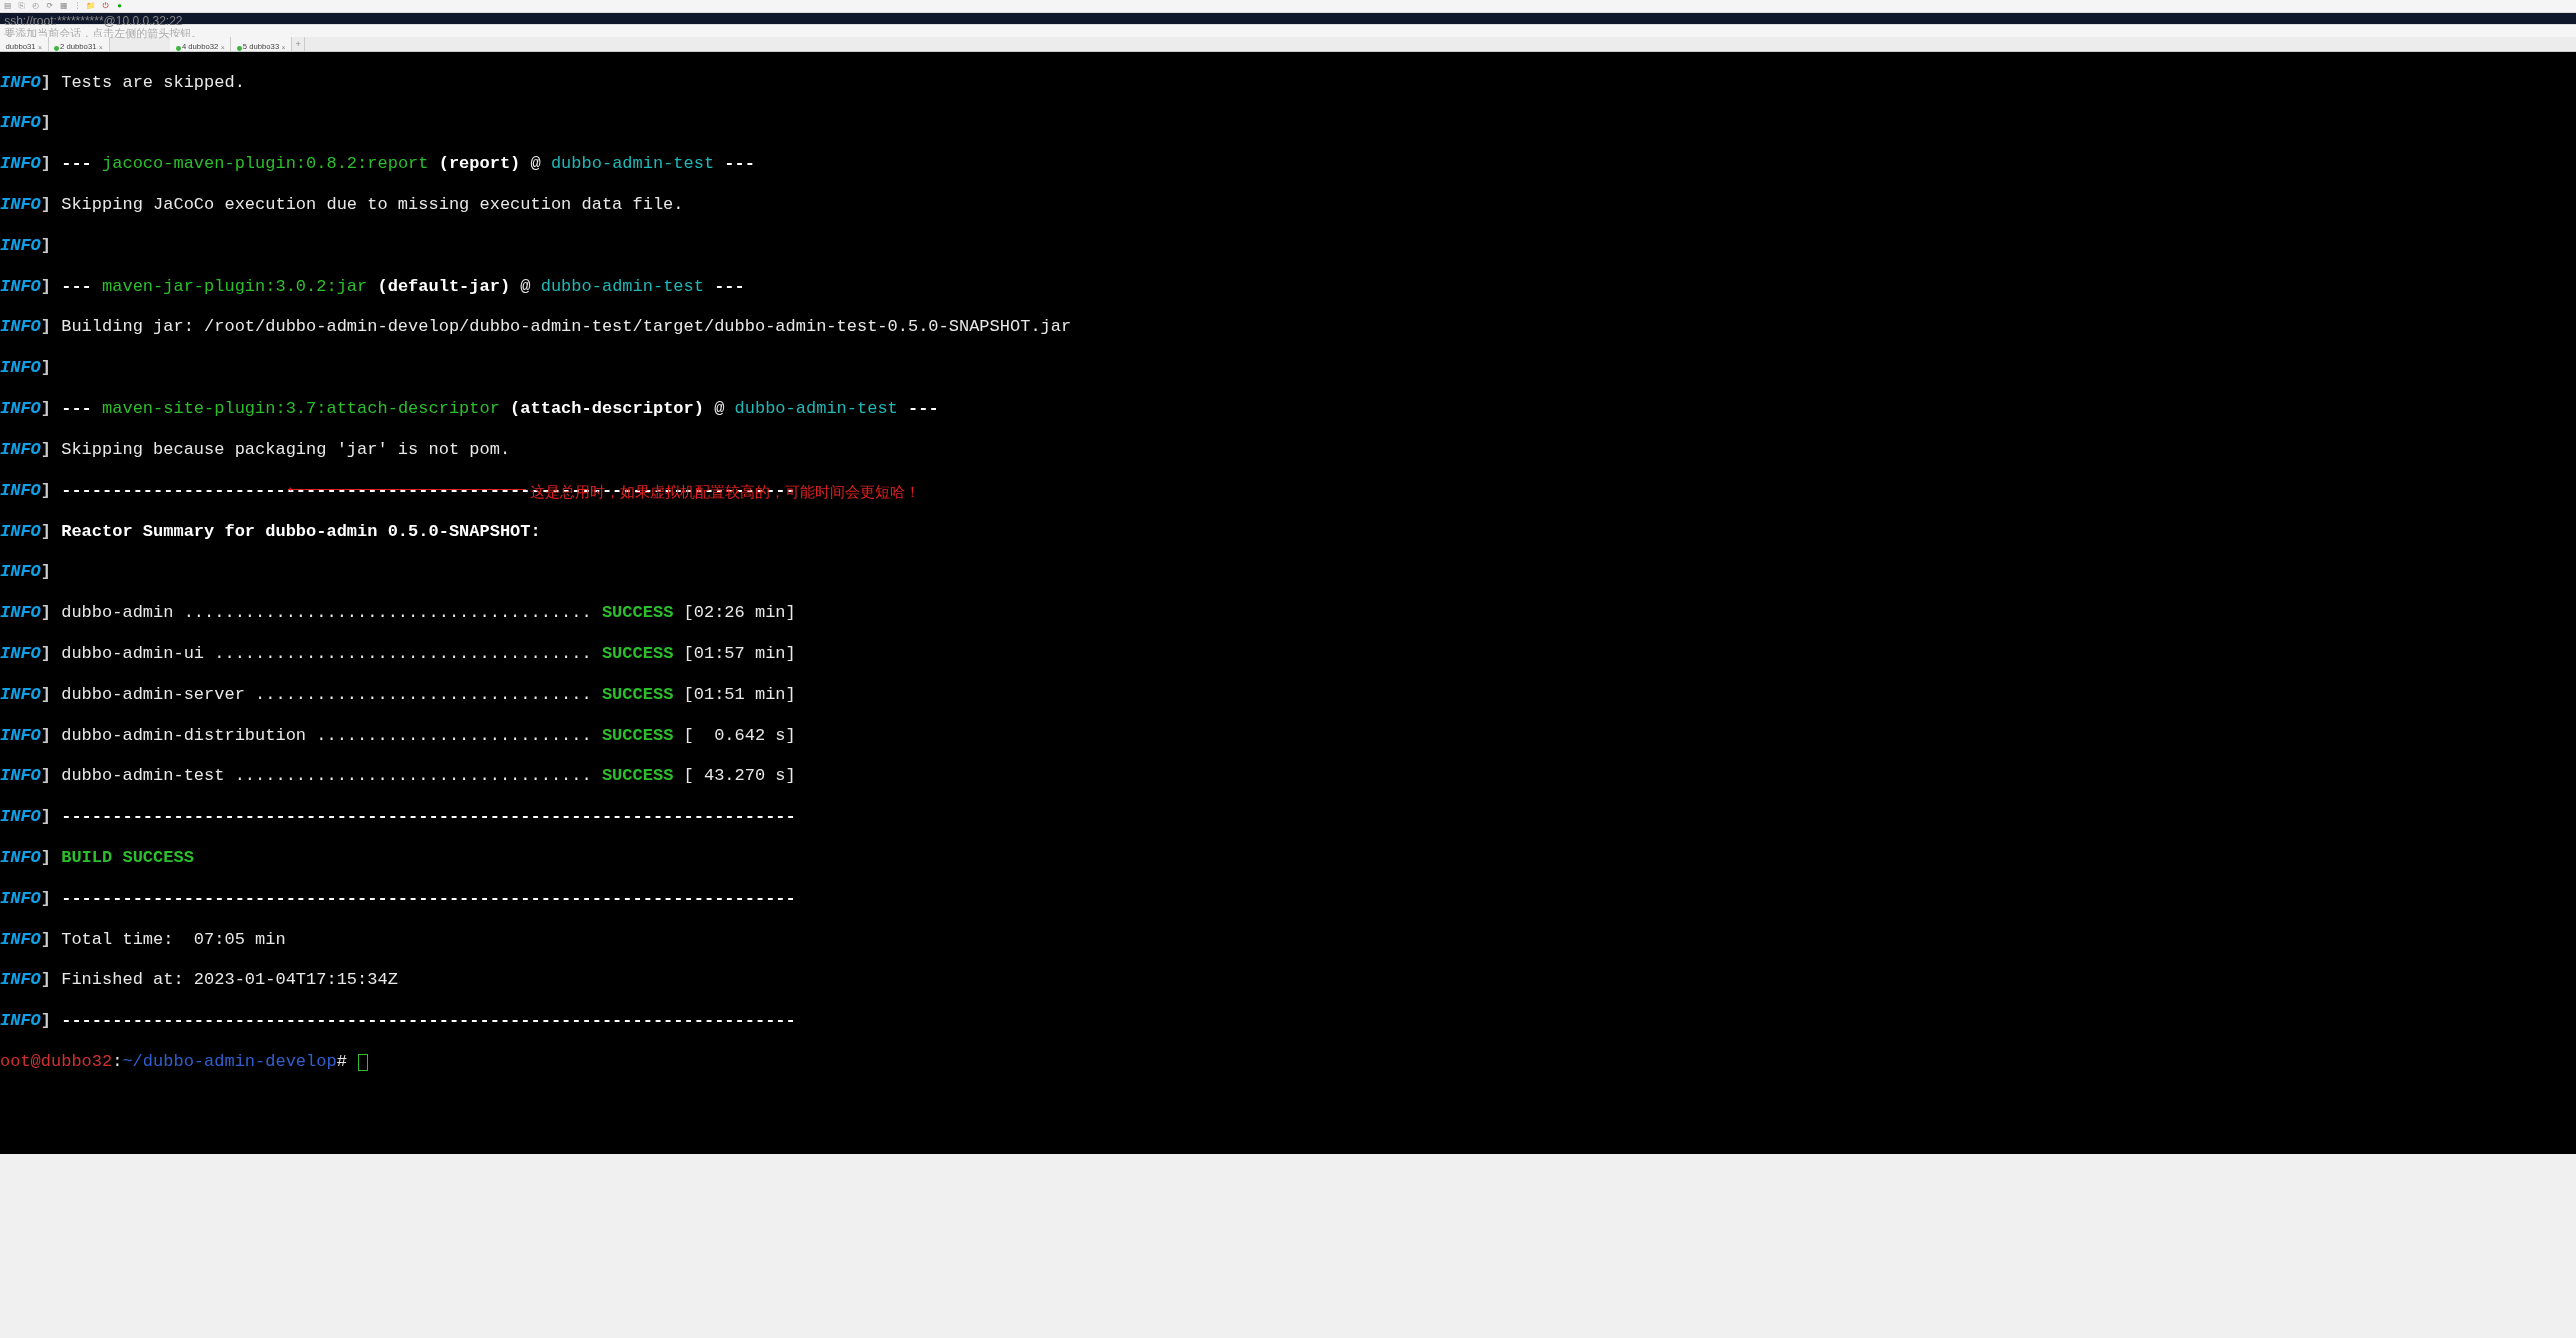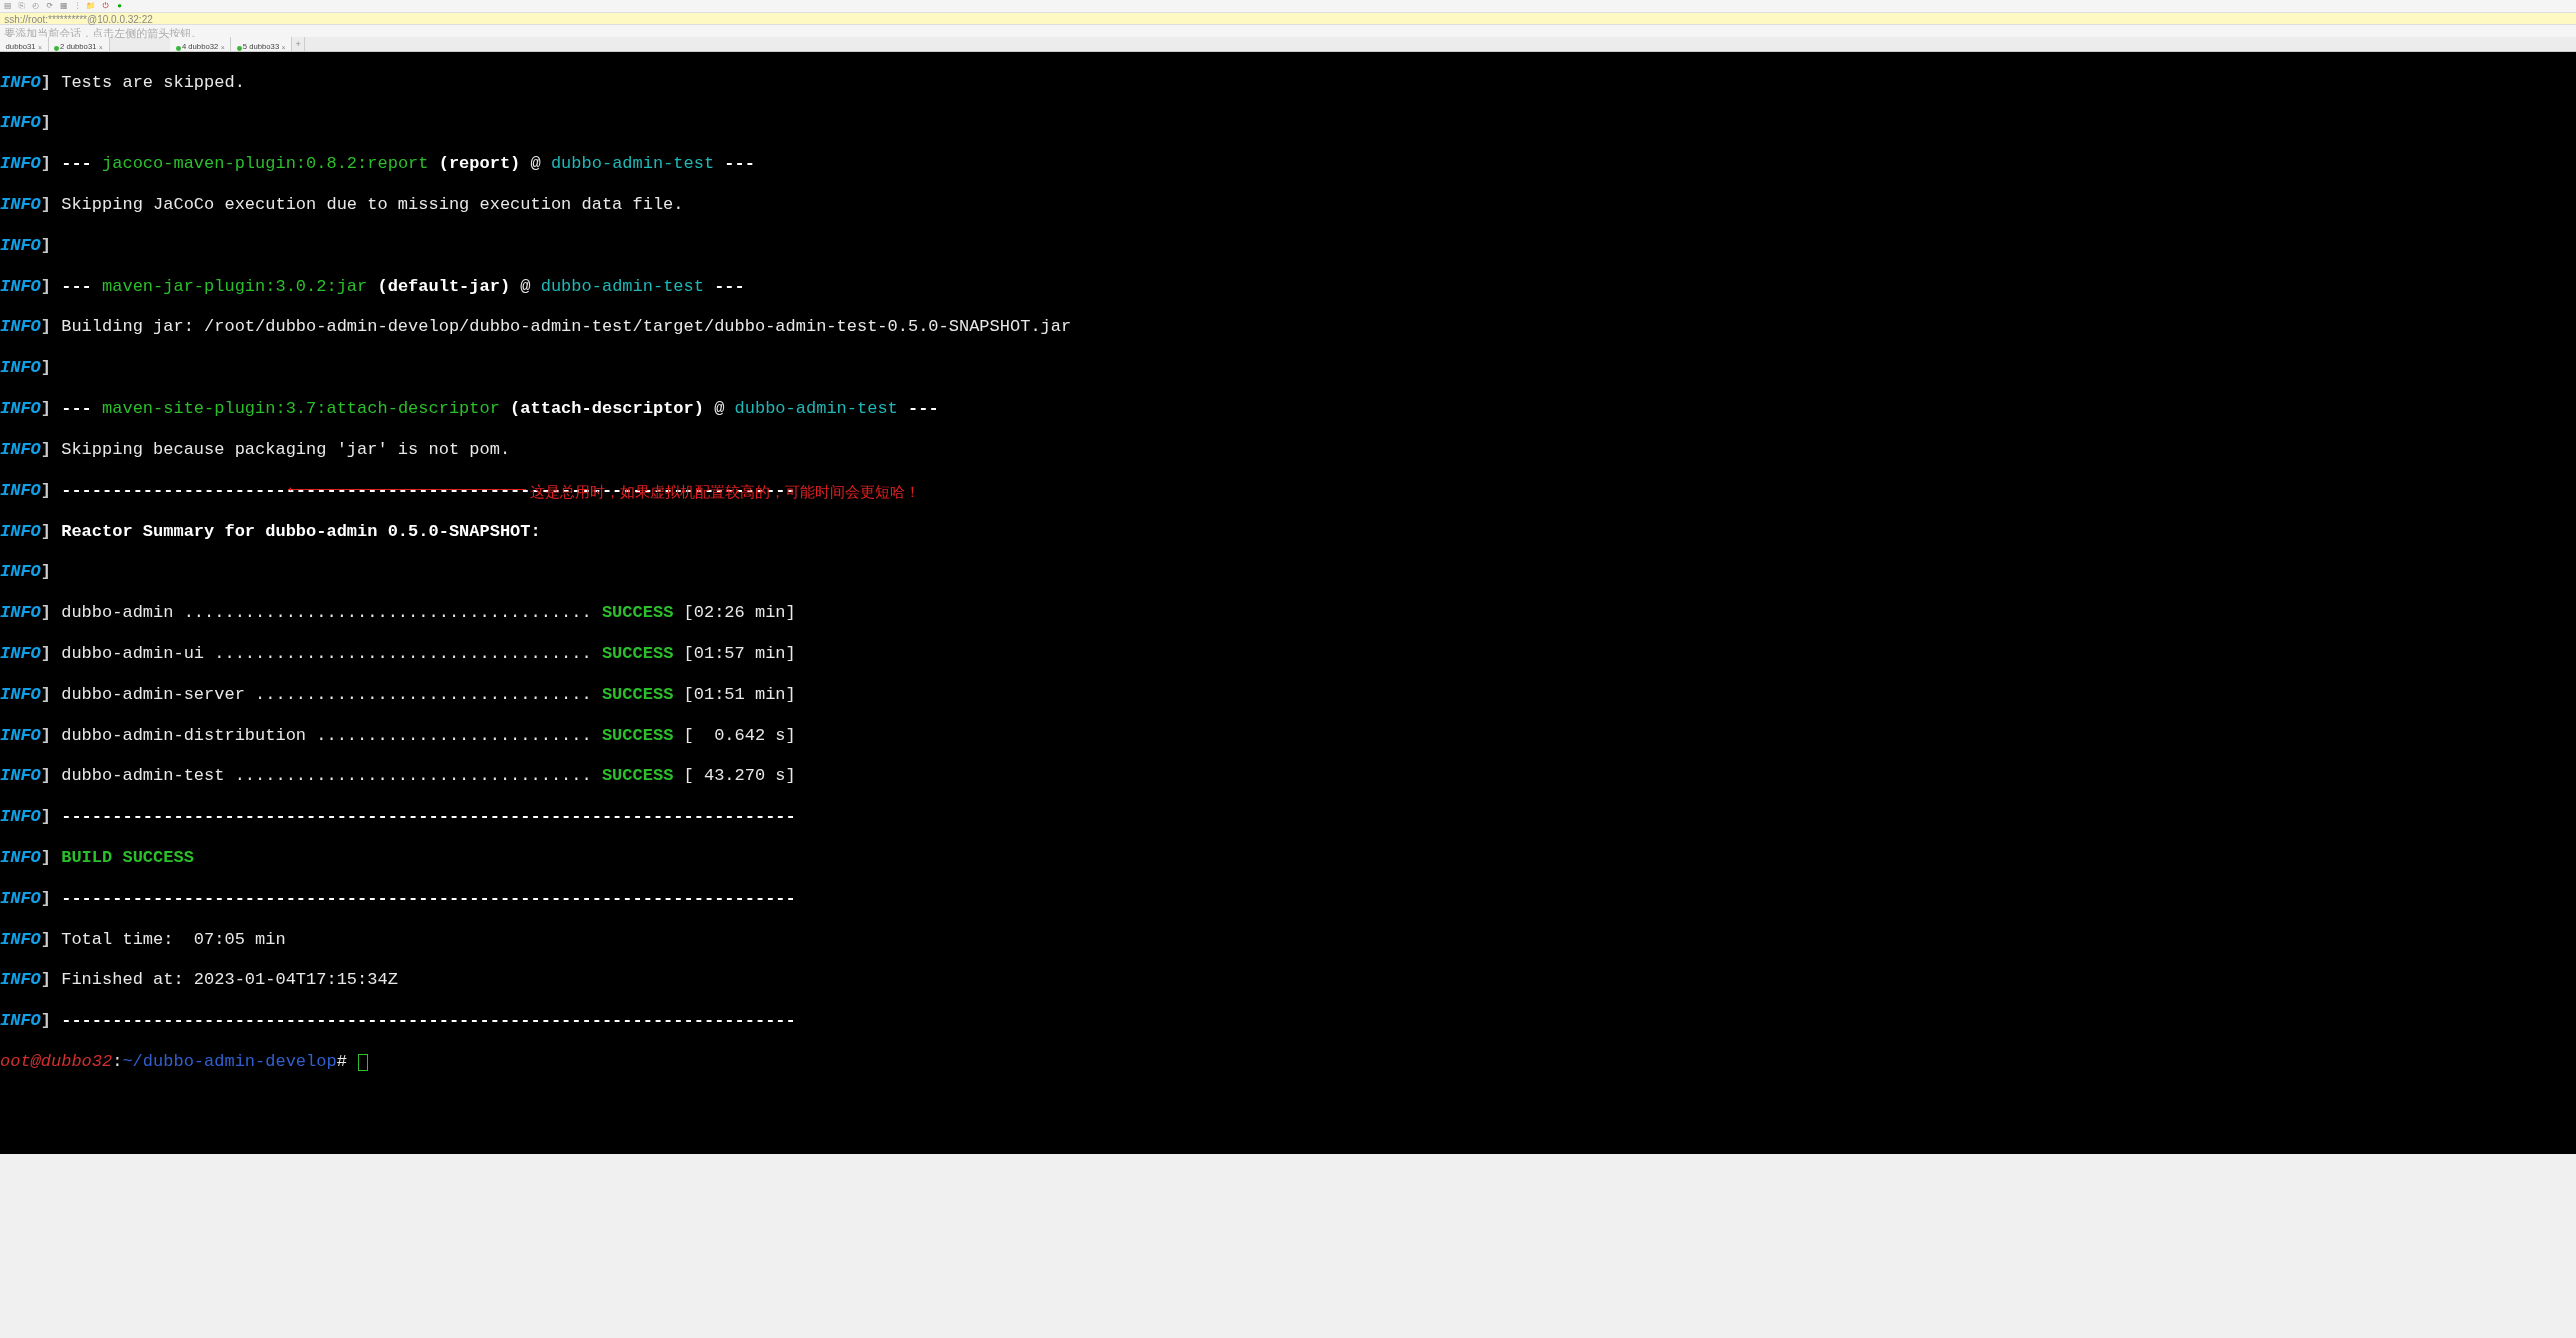--- a/index.html
+++ b/index.html
@@ -23,22 +23,22 @@
   height: 9.8px;
   display: inline-flex;
   align-items: center;
   justify-content: center;
   font-size: 7.7px;
   color: #888;
   cursor: pointer;
 }
 .ssh-bar {
   height: 12.7px;
-  background: #fef9c3;
-  font-size: 10px;
+  background: #0f172a;
+  font-size: 12px;
   color: #888;
   padding: 1.4px 4.2px;
   border-bottom: 0.7px solid #ddd;
 }
 .hint-bar {
   height: 11.3px;
   background: #f5f5f5;
   font-size: 11px;
   color: #aaa;
   padding: 0.7px 4.2px;
@@ -102,21 +102,21 @@
   min-height: 506px;
 }
 .line { white-space: pre; }
 .info { color: #10a0e8; font-weight: bold; font-style: italic; }
 .brk { color: #ccc; font-weight: bold;}
 .wht { color: #e8e8e8; }
 .wb { color: #fff; font-weight: bold; }
 .grn { color: #2bbf2b; }
 .grnb { color: #2bbf2b; font-weight: bold; }
 .cyan { color: #1fb8b8; }
-.prompt-red { color: #d03030; font-style: italic; }
+.prompt-red { color: #d03030; }
 .prompt-blue { color: #3060d0; }
 .cursor {
   display: inline-block;
   width: 9.1px;
   height: 17px;
   border: 1.1px solid #2bbf2b;
   vertical-align: text-bottom;
   margin-left: 1.4px;
 }
 .annotation {

